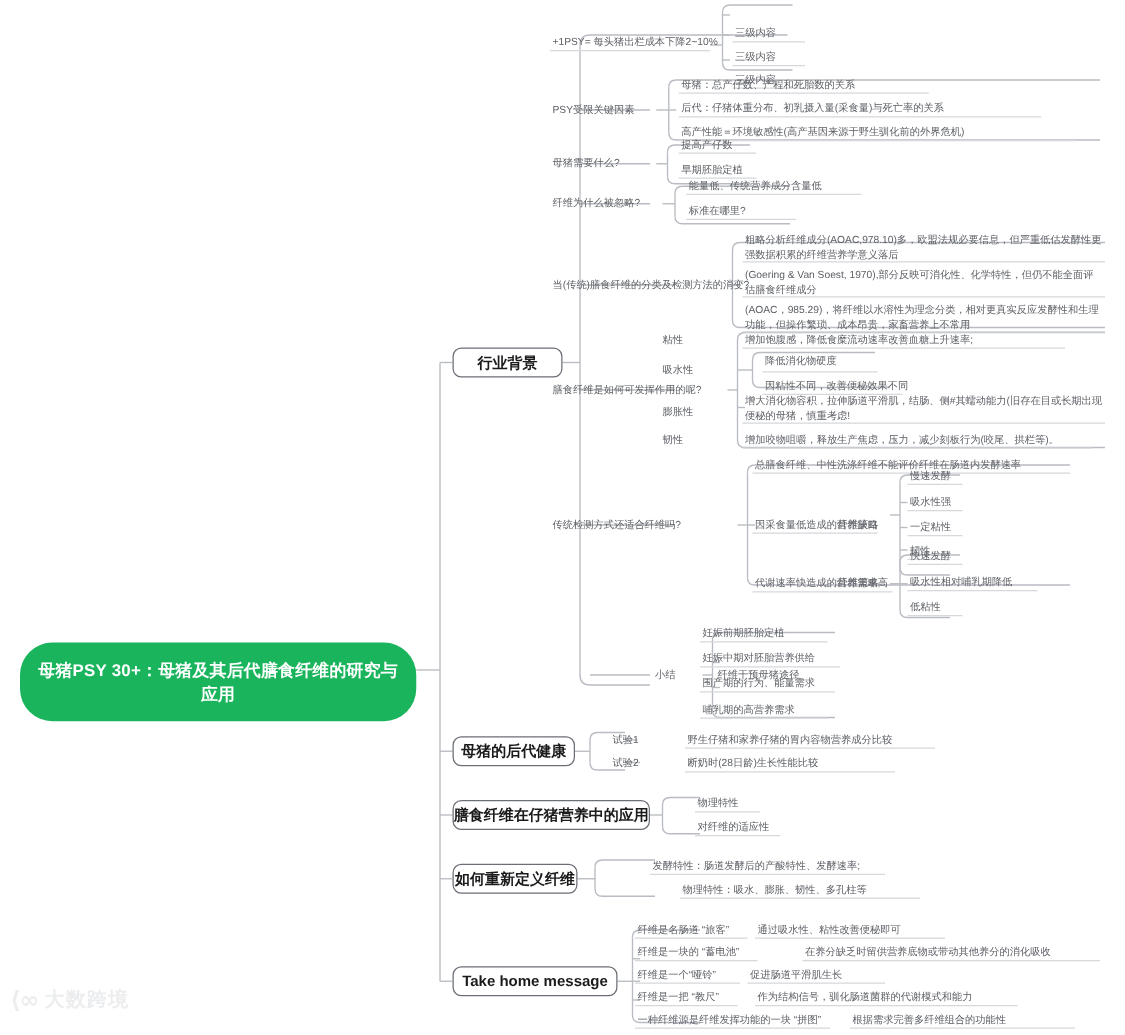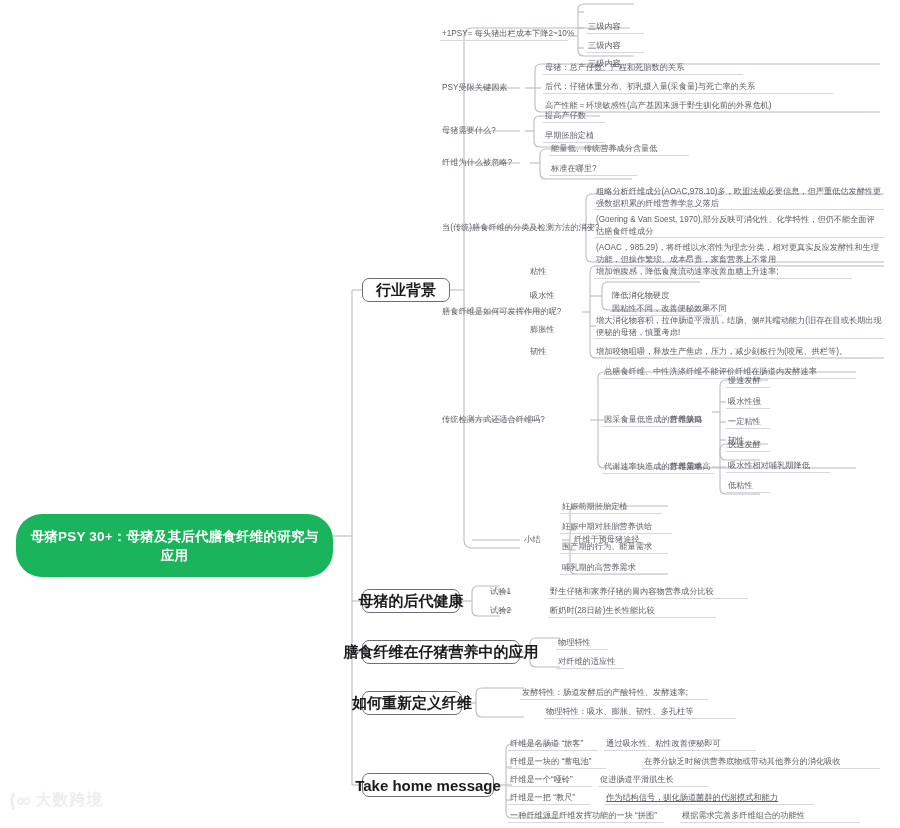--- a/index.html
+++ b/index.html
@@ -28,21 +28,21 @@
     padding:6px 14px;
     letter-spacing:.2px;
   }
   
   .l1{
     border:1.6px solid #6b6f76;
     border-radius:7px;
     background:#ffffff;
     color:#1b1b1b;
     font-weight:bold;
-    font-size:15px;
+    font-size:12px;
     display:flex;align-items:center;justify-content:center;
     text-align:center;
     padding:3px 10px;
     white-space:nowrap;
   }
   
   .tx{
     color:#5d6066;
     font-size:8.2px;
     line-height:11.5px;
@@ -278,21 +278,21 @@
   <div class="node tx" style="left:528px;top:266px;width:28px;height:13px;">
     <span>粘性</span>
   </div>
   <div class="node tx ul" style="left:594px;top:266px;width:258px;height:13px;">
     <span>增加饱腹感，降低食糜流动速率改善血糖上升速率;</span>
   </div>
 
   <div class="node tx" style="left:528px;top:290px;width:34px;height:13px;">
     <span>吸水性</span>
   </div>
-  <div class="node tx ul" style="left:610px;top:282px;width:92px;height:30px;">
+  <div class="node tx ul" style="left:610px;top:282px;width:92px;height:16px;">
     <span>降低消化物硬度</span>
   </div>
   <div class="node tx ul" style="left:610px;top:303px;width:112px;height:13px;">
     <span>因粘性不同，改善便秘效果不同</span>
   </div>
 
   <div class="node tx" style="left:528px;top:324px;width:34px;height:13px;">
     <span>膨胀性</span>
   </div>
   <div class="node tx wrap ul" style="left:594px;top:315px;width:290px;height:24px;">
@@ -411,21 +411,21 @@
   <div class="node tx ul" style="left:508px;top:774px;width:84px;height:13px;">
     <span>纤维是一个“哑铃”</span>
   </div>
   <div class="node tx ul" style="left:598px;top:774px;width:110px;height:13px;">
     <span>促进肠道平滑肌生长</span>
   </div>
 
   <div class="node tx ul" style="left:508px;top:792px;width:82px;height:13px;">
     <span>纤维是一把 “教尺”</span>
   </div>
-  <div class="node tx ul" style="left:604px;top:792px;width:210px;height:13px;text-decoration:underline;">
+  <div class="node tx ul" style="left:604px;top:792px;width:210px;height:13px;">
     <span>作为结构信号，驯化肠道菌群的代谢模式和能力</span>
   </div>
 
   <div class="node tx ul" style="left:508px;top:810px;width:156px;height:13px;">
     <span>一种纤维源是纤维发挥功能的一块 “拼图”</span>
   </div>
   <div class="node tx ul" style="left:680px;top:810px;width:180px;height:13px;">
     <span>根据需求完善多纤维组合的功能性</span>
   </div>
 

